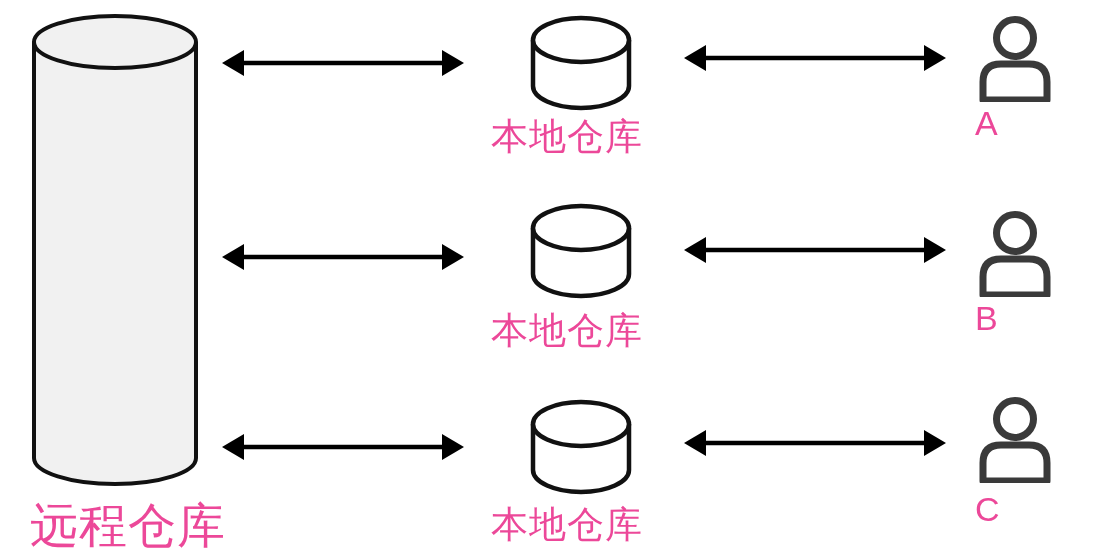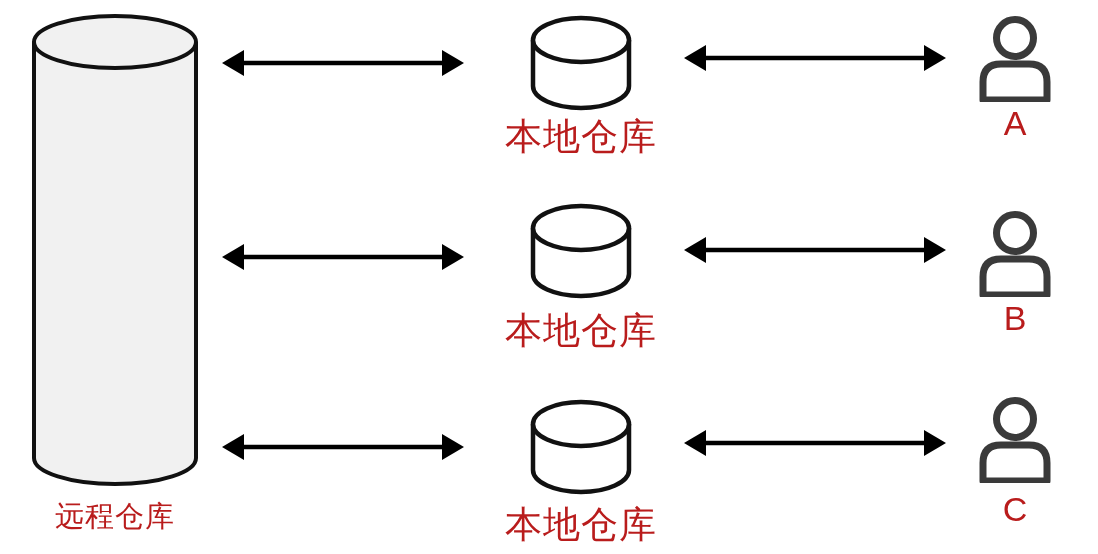--- a/index.html
+++ b/index.html
@@ -10,27 +10,26 @@
   .canvas {
     position: relative;
     width: 1098px;
     height: 554px;
     background: #ffffff;
     overflow: hidden;
   }
   .abs { position: absolute; }
   .label {
     position: absolute;
-    color: #b91c1c;
-    text-align: center;
+    color: #ec4899;
     white-space: nowrap;
     line-height: 1;
     letter-spacing: 1px;
   }
-  .repo-label { font-size: 29px; }
+  .repo-label { font-size: 48px; }
   .user-label { font-size: 34px; letter-spacing: 0; }
   svg { display: block; }
 </style>
 </head>
 <body>
 
 <div class="canvas">
 
   <svg class="abs" style="left:28px; top:8px;" width="178" height="486" viewBox="0 0 178 486">
     <path d="M 6 34 L 6 450 A 81 26 0 0 0 168 450 L 168 34" fill="#f1f1f1" stroke="#111111" stroke-width="4"></path>

